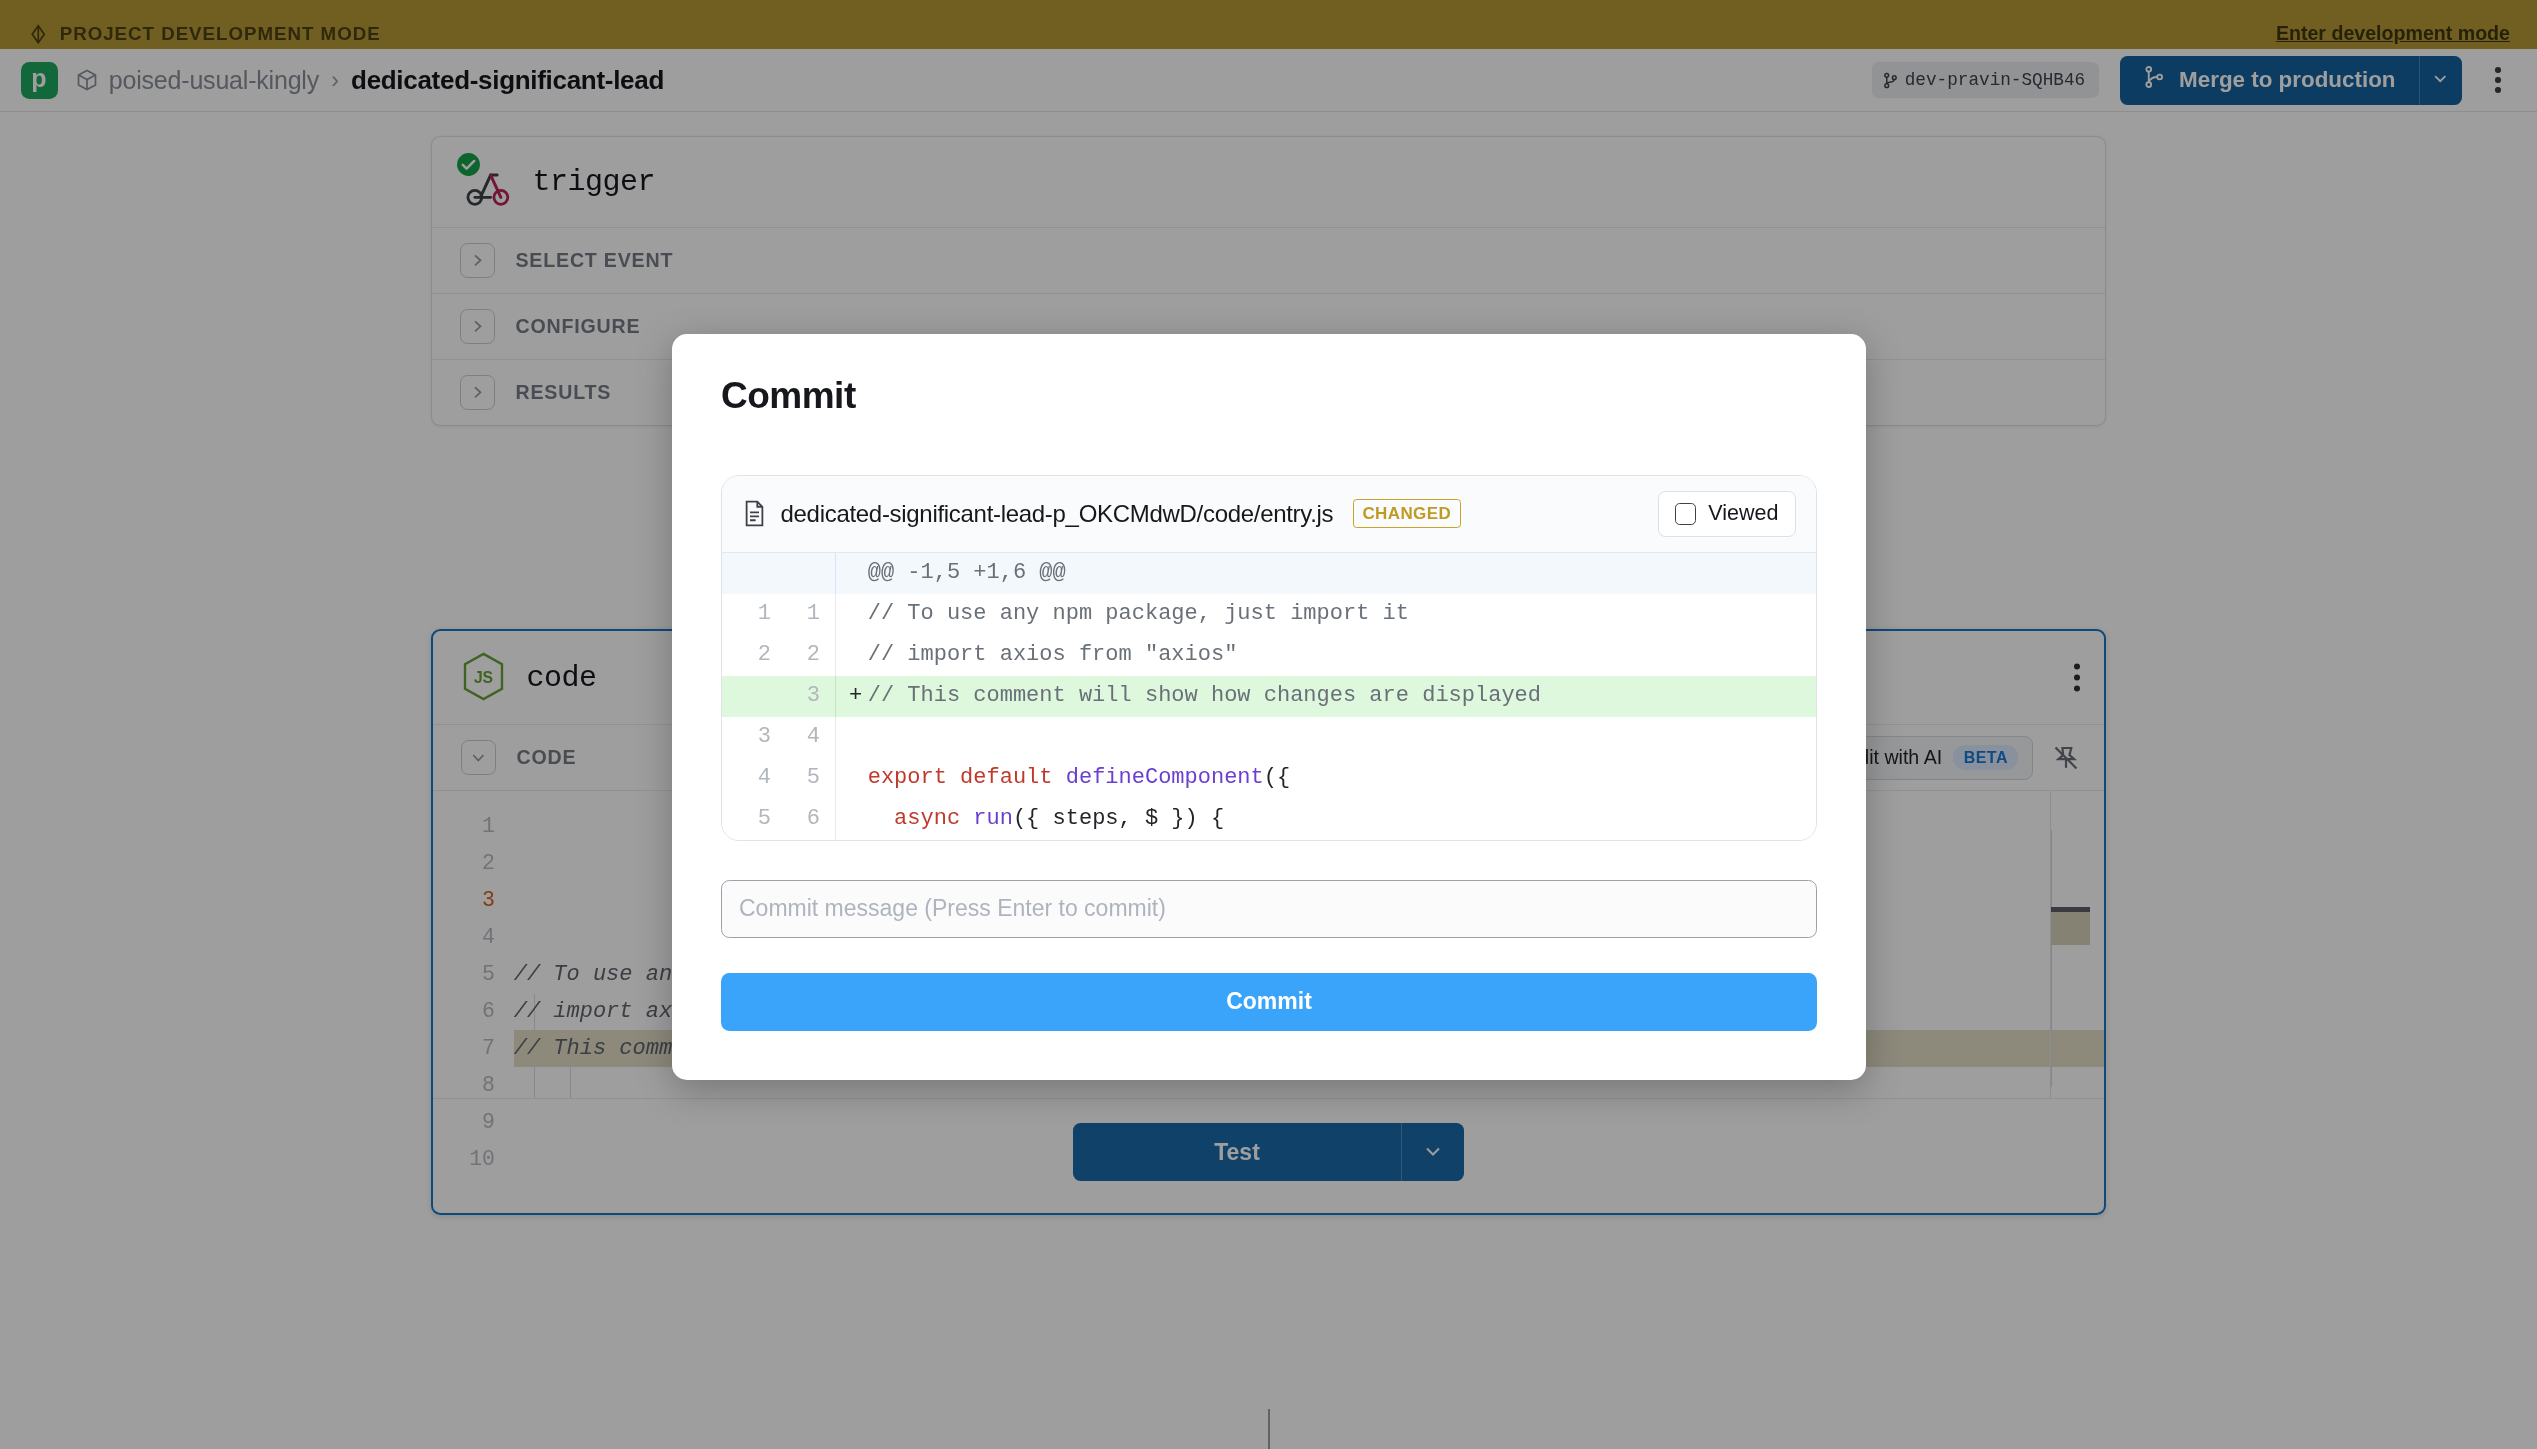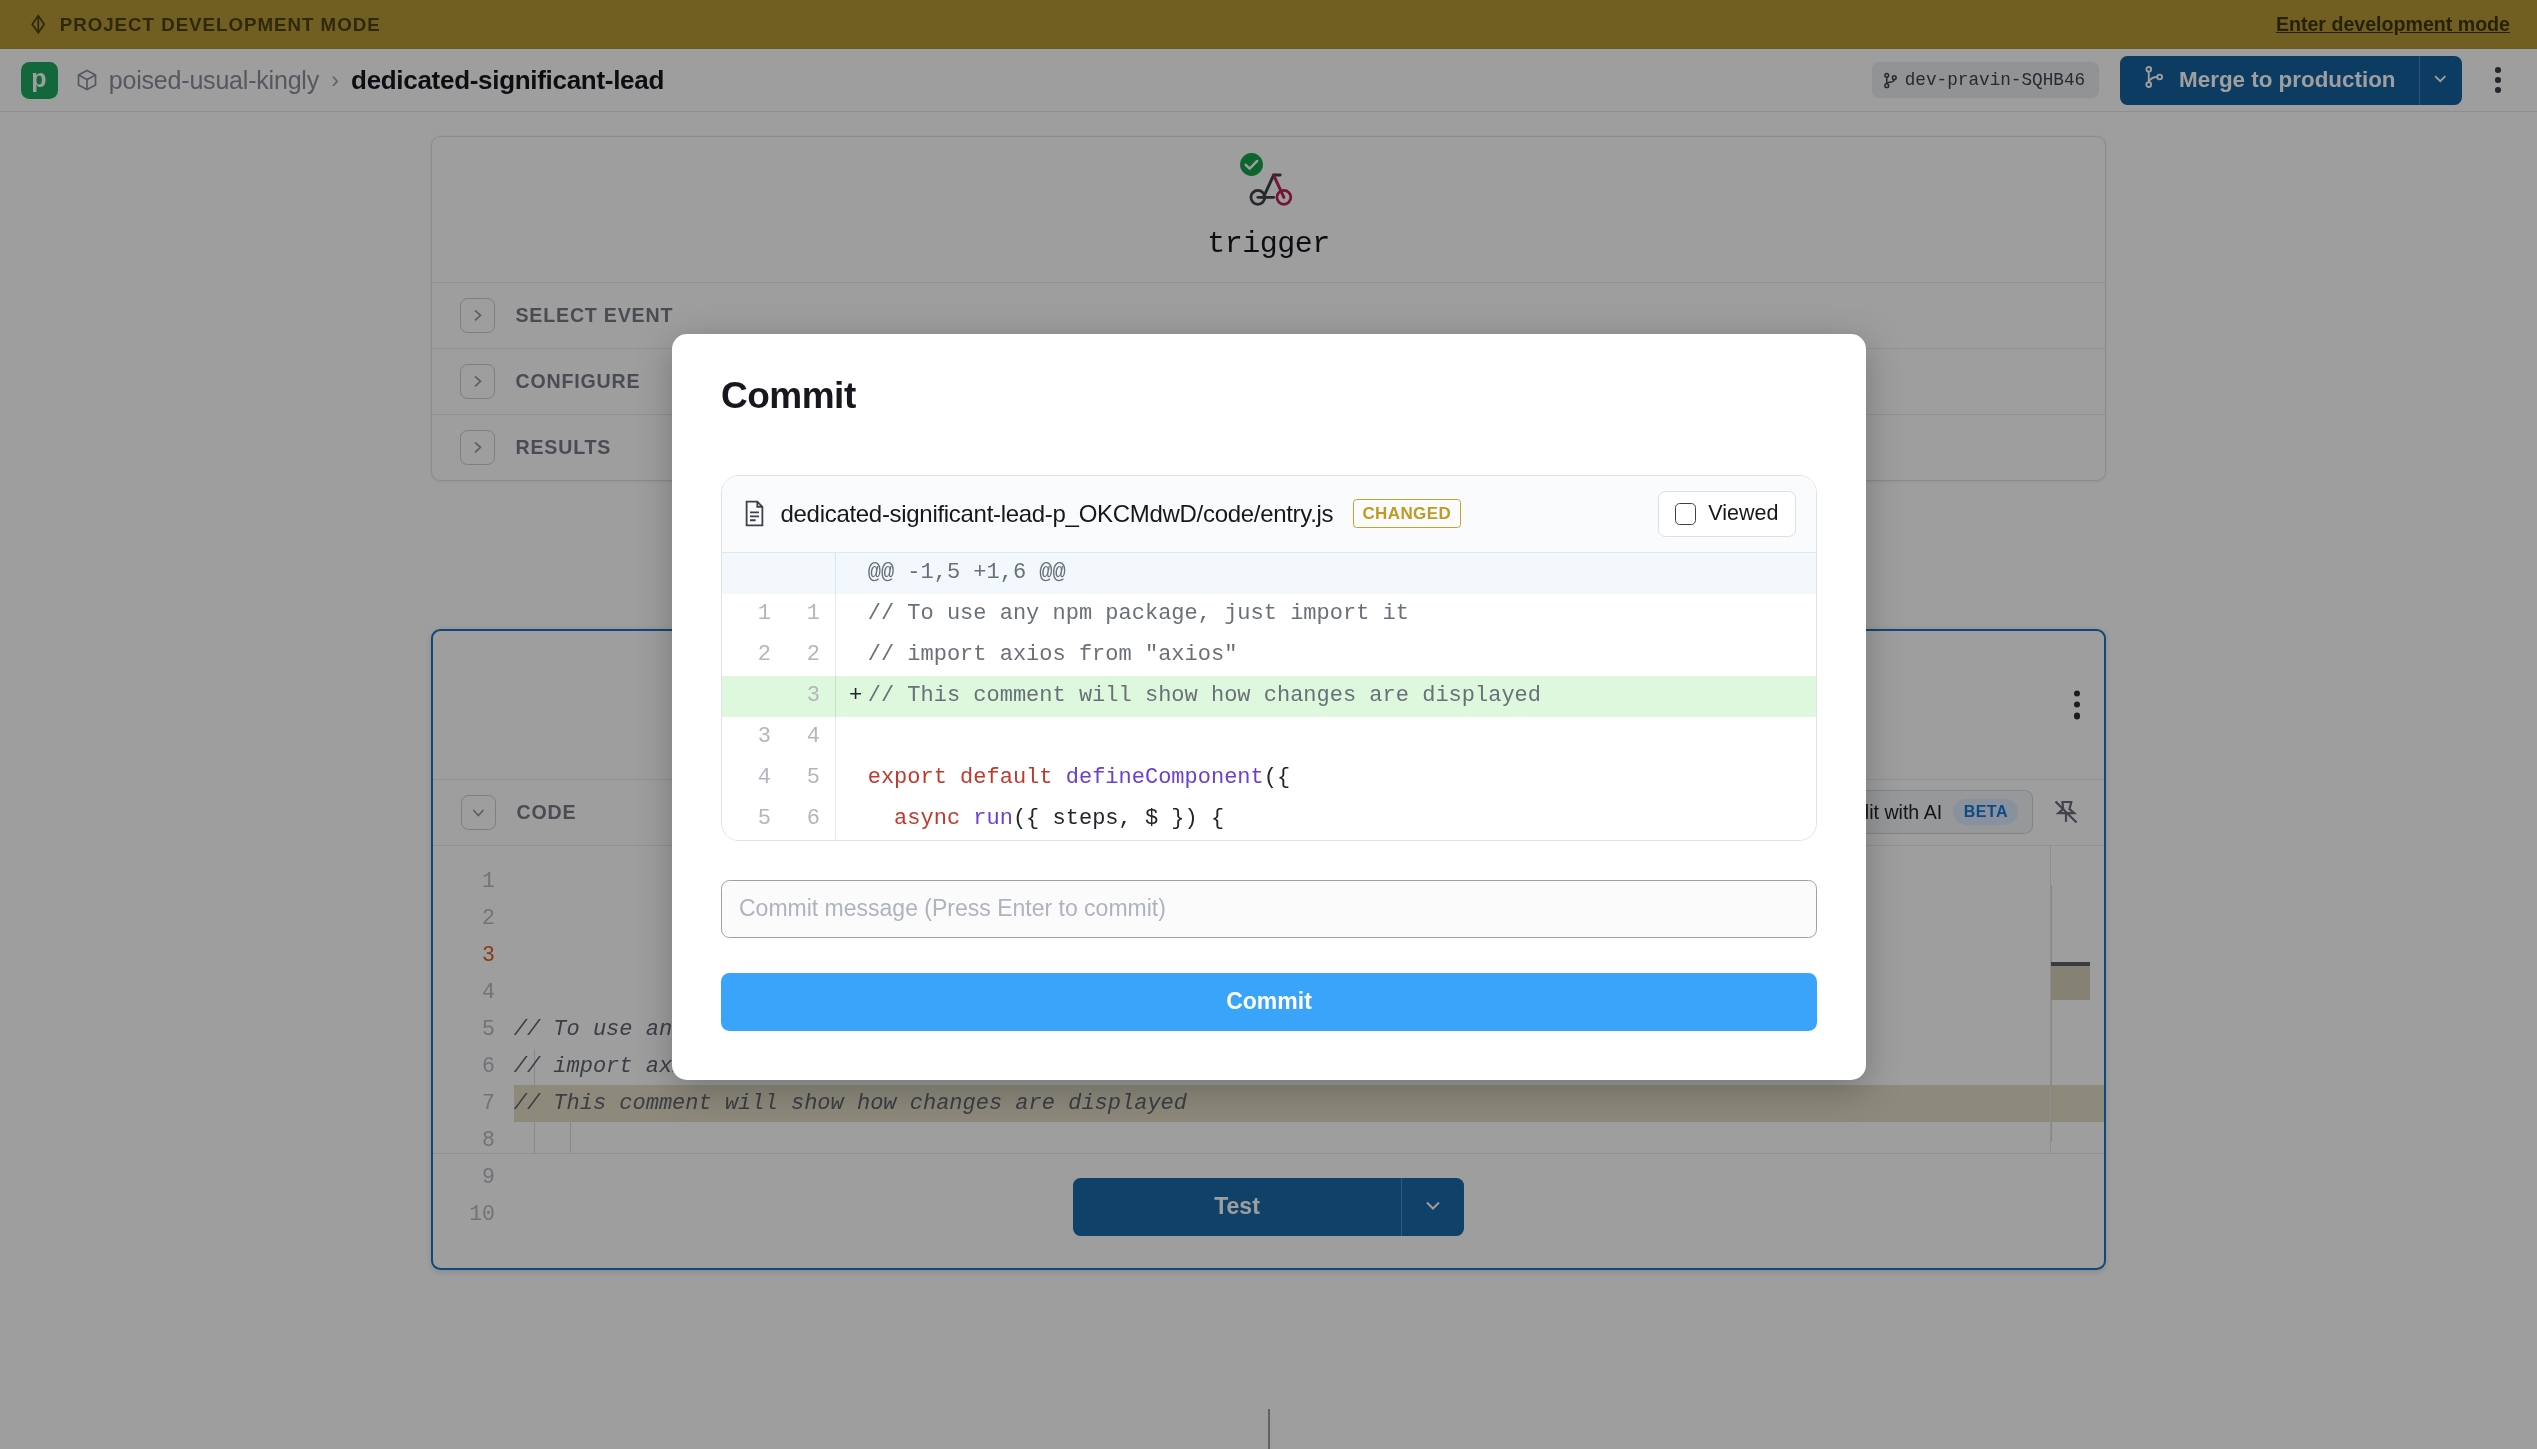--- a/index.html
+++ b/index.html
@@ -18,21 +18,21 @@
   #dim-overlay {
     position: absolute; inset: 0;
     background: rgba(0,0,0,0.38);
     z-index: 50;
   }
 
   
   .dev-banner {
     position: absolute; top: 0; left: 0; right: 0; height: 49px;
     background: #b59a35;
-    display: flex; align-items: center; justify-content: space-between;
+    display: flex; align-items: flex-end; justify-content: space-between;
     padding: 4px 28px;
   }
   .dev-banner-left { display: flex; align-items: center; gap: 11.2px; }
   .dev-banner-text {
     font-size: 18.7px; font-weight: bold; letter-spacing: 1px;
     color: #4d4116;
   }
   .diamond-icon { width: 20.5px; height: 20.5px; display: block; }
   .exit-link {
     font-size: 19.6px; font-weight: bold; color: #3f3611;
@@ -108,21 +108,20 @@
   }
   .node-card.selected {
     border: 2.8px solid #1877c9;
     box-shadow: 0 1.9px 6.5px rgba(0,0,0,0.12);
   }
 
   .node-head {
     display: flex; align-items: center;
     padding: 20.5px 28px; gap: 20.5px;
     position: relative;
-    flex-direction: column;
   }
   .node-title {
     font-family: "Liberation Mono", monospace;
     font-size: 30px; color: #16181d; letter-spacing: -0.5px;
   }
   .node-head-kebab {
     position: absolute; right: 24px; top: 50%; transform: translateY(-50%);
     display: flex; flex-direction: column; gap: 4.7px; cursor: pointer;
   }
   .node-head-kebab i { width: 6.5px; height: 6.5px; border-radius: 50%; background: #2c2f34; display: block; }

